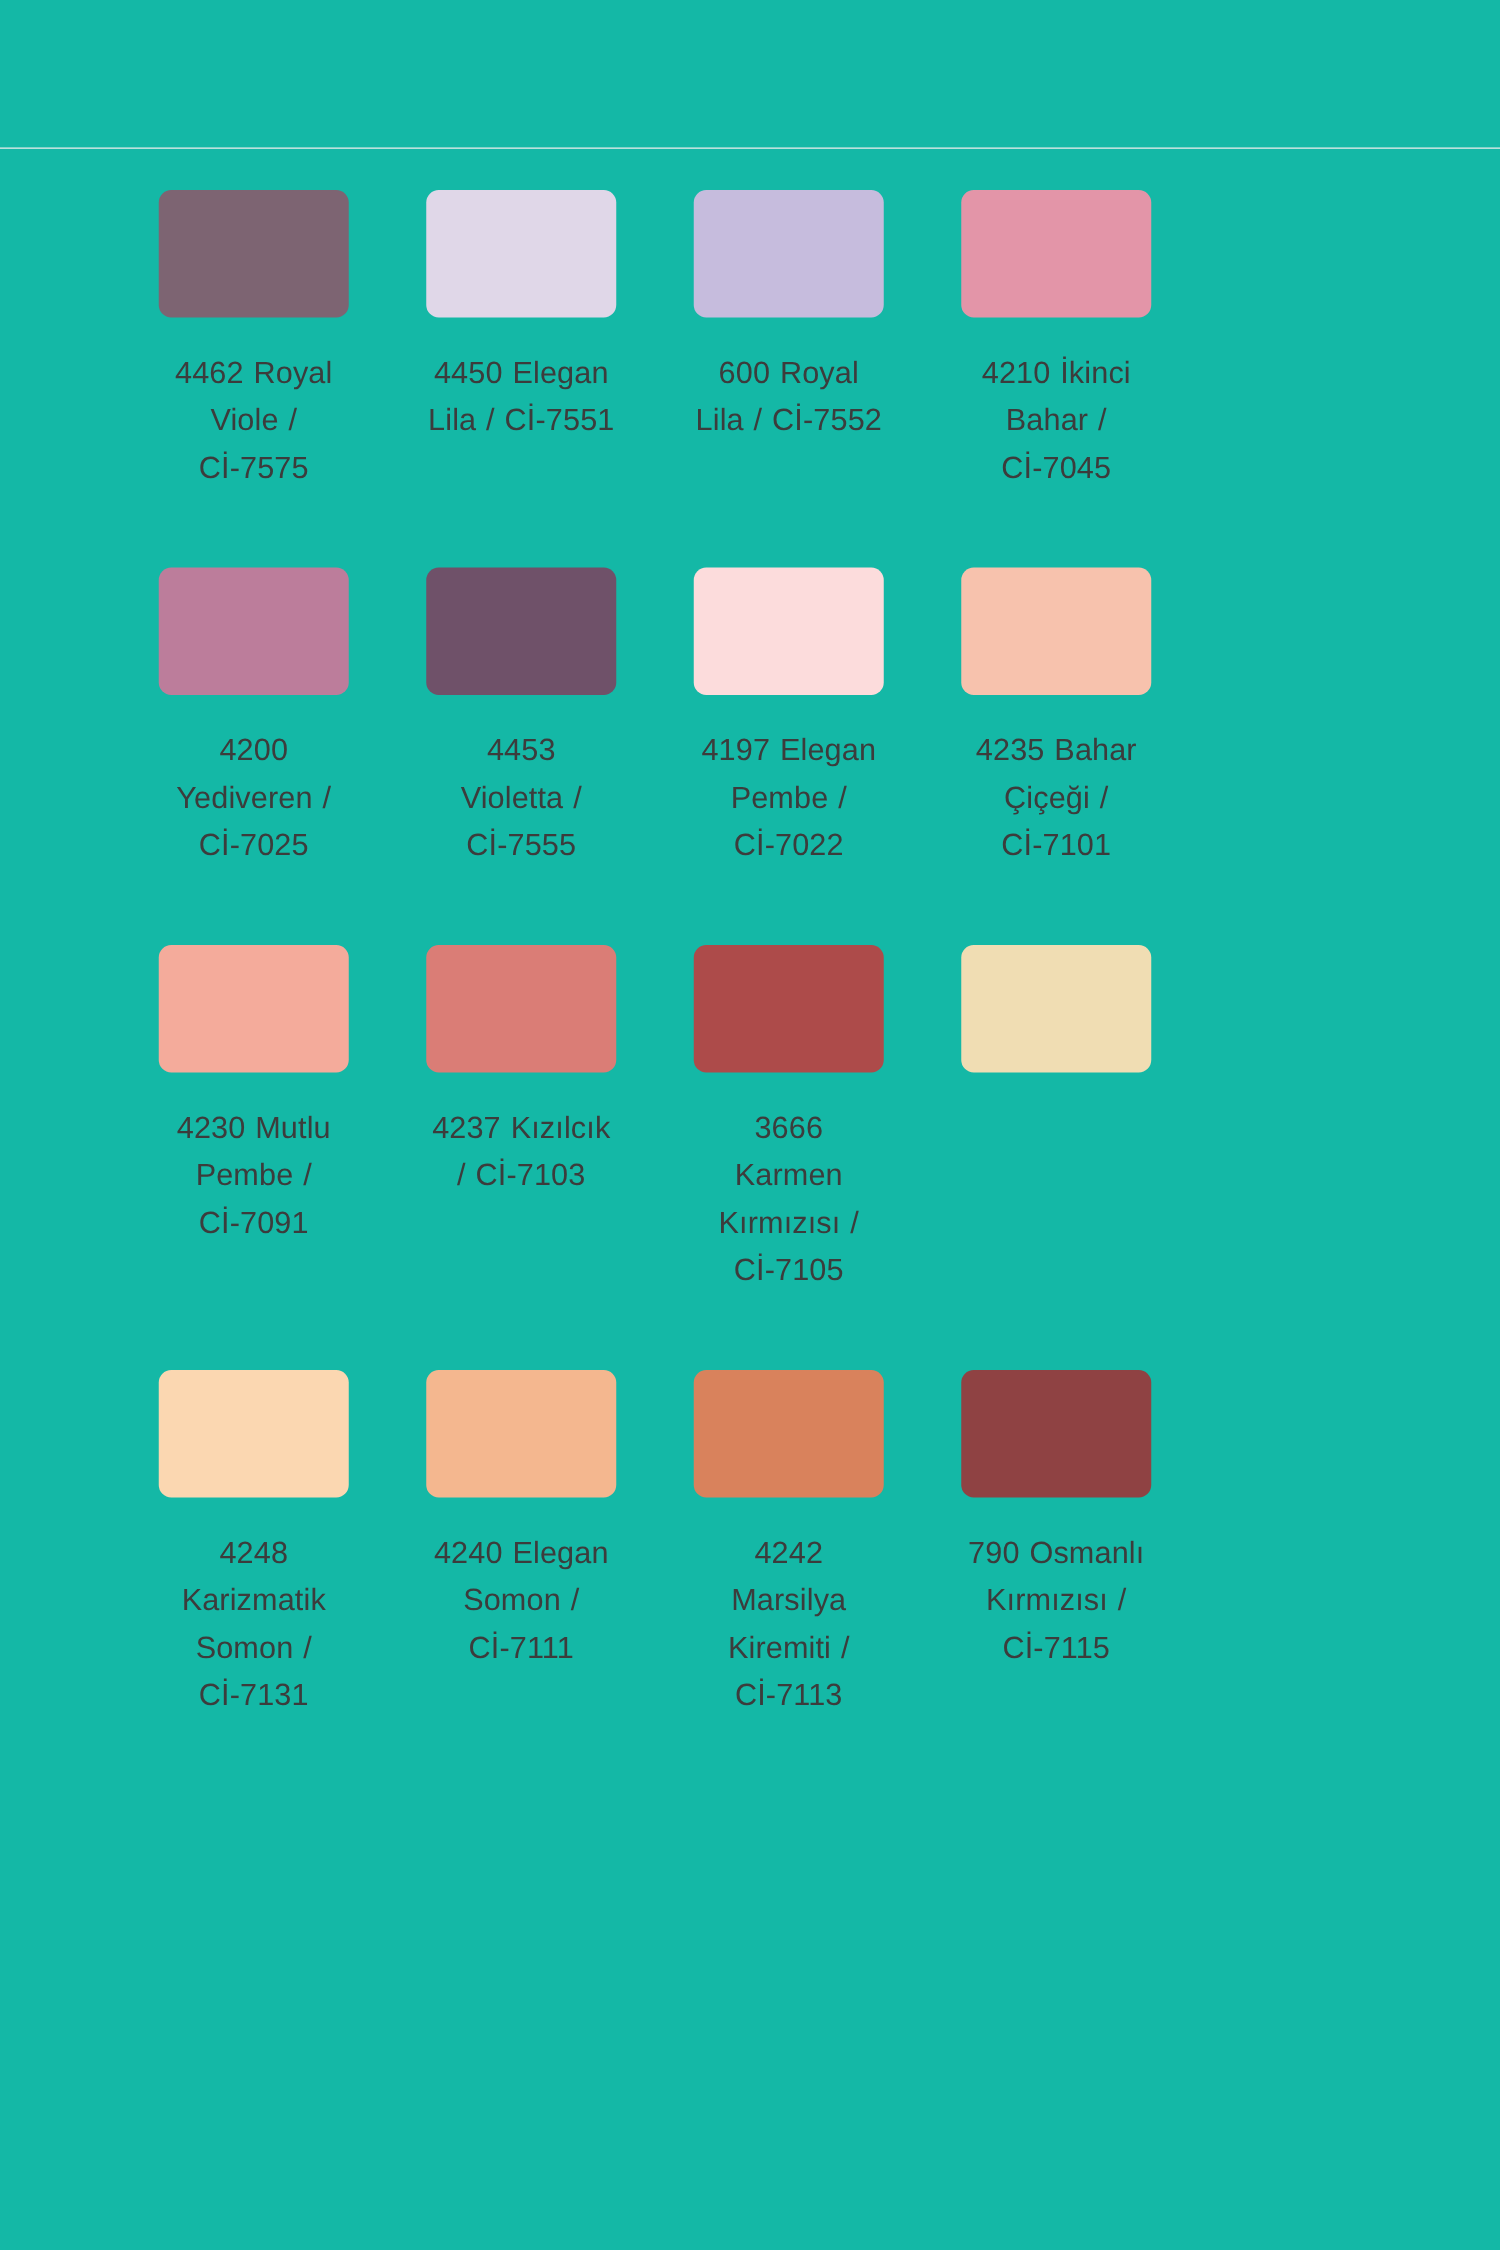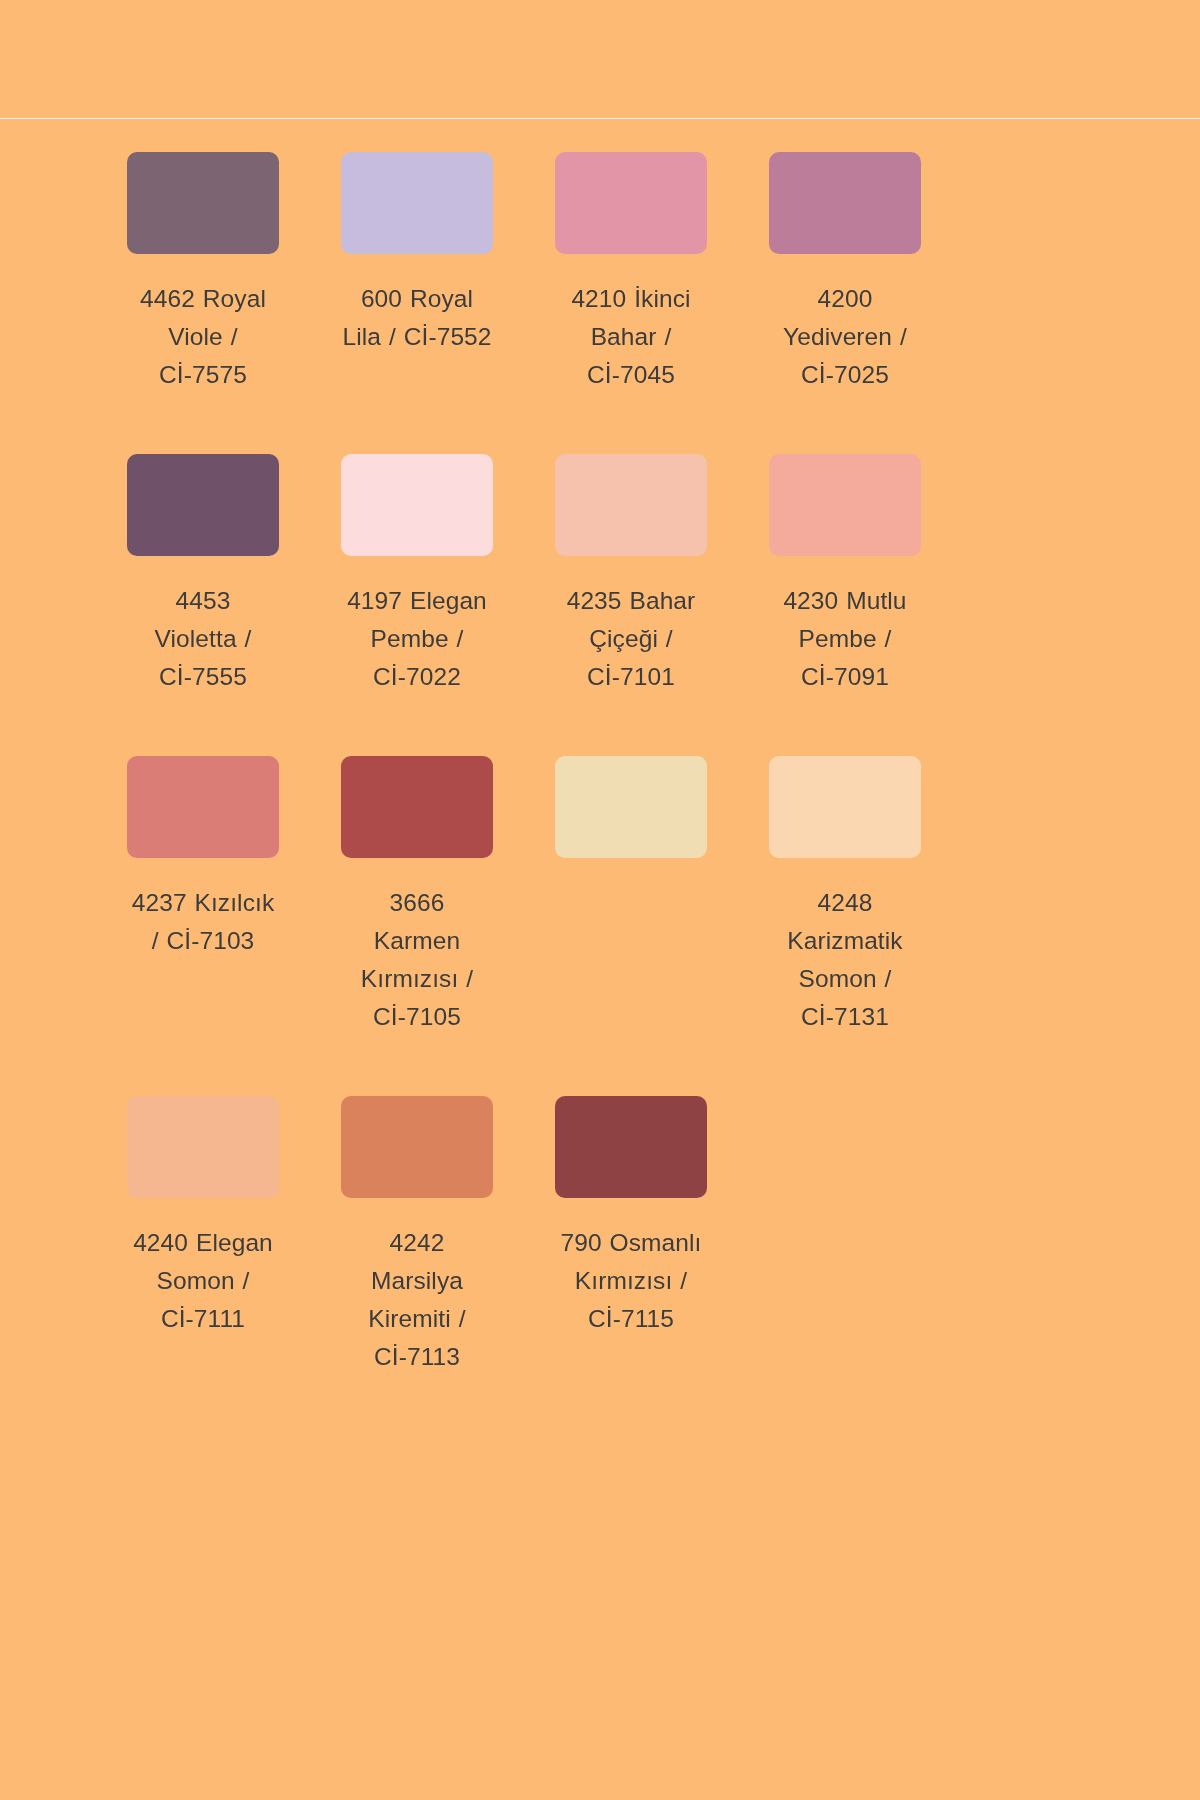--- a/index.html
+++ b/index.html
@@ -13,21 +13,21 @@
     background: #ffffff;
     font-family: "Liberation Sans", sans-serif;
     -webkit-font-smoothing: antialiased;
     overflow: hidden;
   }
 
   .page {
     position: relative;
     width: 1200px;
     height: 1800px;
-    background: #fdba74;
+    background: #14b8a6;
     box-sizing: border-box;
   }
 
   
   .top-rule {
     position: absolute;
     left: 0;
     right: 0;
     top: 118px;
     height: 1px;
@@ -83,20 +83,27 @@
 
     <div class="swatch-cell">
       <div class="swatch-chip" style="background: rgb(125, 100, 114);"></div>
       <div class="swatch-label">
         <div>4462 Royal</div>
         <div>Viole /</div>
         <div>Cİ-7575</div>
       </div>
     </div>
 
+    <div class="swatch-cell">
+      <div class="swatch-chip" style="background: rgb(224, 215, 232);"></div>
+      <div class="swatch-label">
+        <div>4450 Elegan</div>
+        <div>Lila / Cİ-7551</div>
+      </div>
+    </div>
 
     <div class="swatch-cell">
       <div class="swatch-chip" style="background: rgb(198, 188, 221);"></div>
       <div class="swatch-label">
         <div>600 Royal</div>
         <div>Lila / Cİ-7552</div>
       </div>
     </div>
 
     <div class="swatch-cell">

